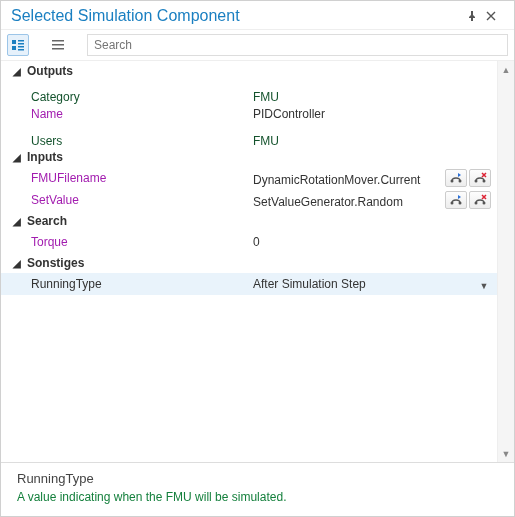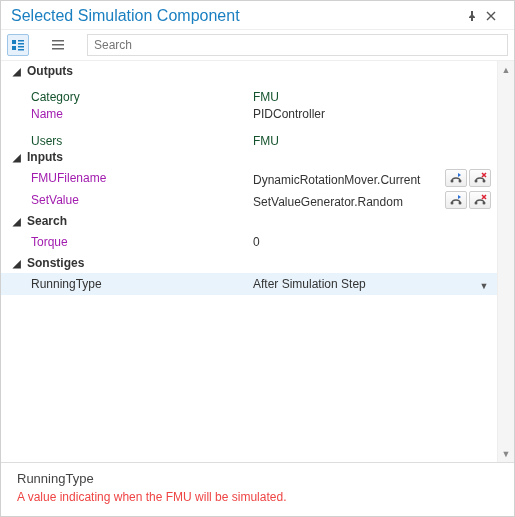--- a/index.html
+++ b/index.html
@@ -173,21 +173,21 @@
     border-top: 1px solid #ddd;
     padding: 8px 12px 12px 16px;
   }
   .desc .d-title {
     font-size: 13px;
     color: #444;
     margin-bottom: 4px;
   }
   .desc .d-text {
     font-size: 12px;
-    color: #ef4444;
+    color: #15803d;
   }
   svg { display: block; }
 </style>
 </head>
 <body>
 
 <div class="titlebar">
   <div class="title">Selected Simulation Component</div>
   <div class="winbtn">
     <svg width="12" height="12" viewBox="0 0 12 12">

